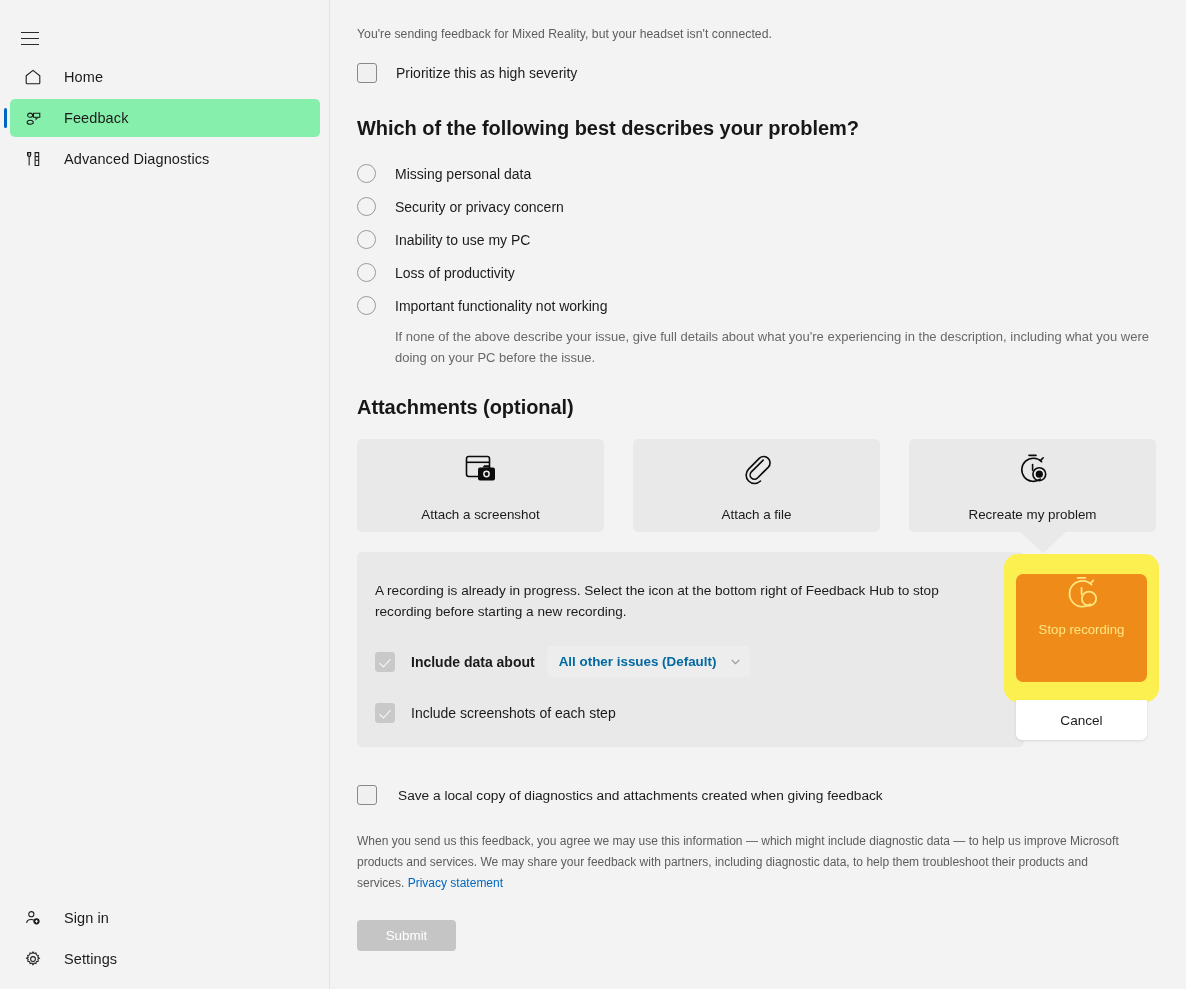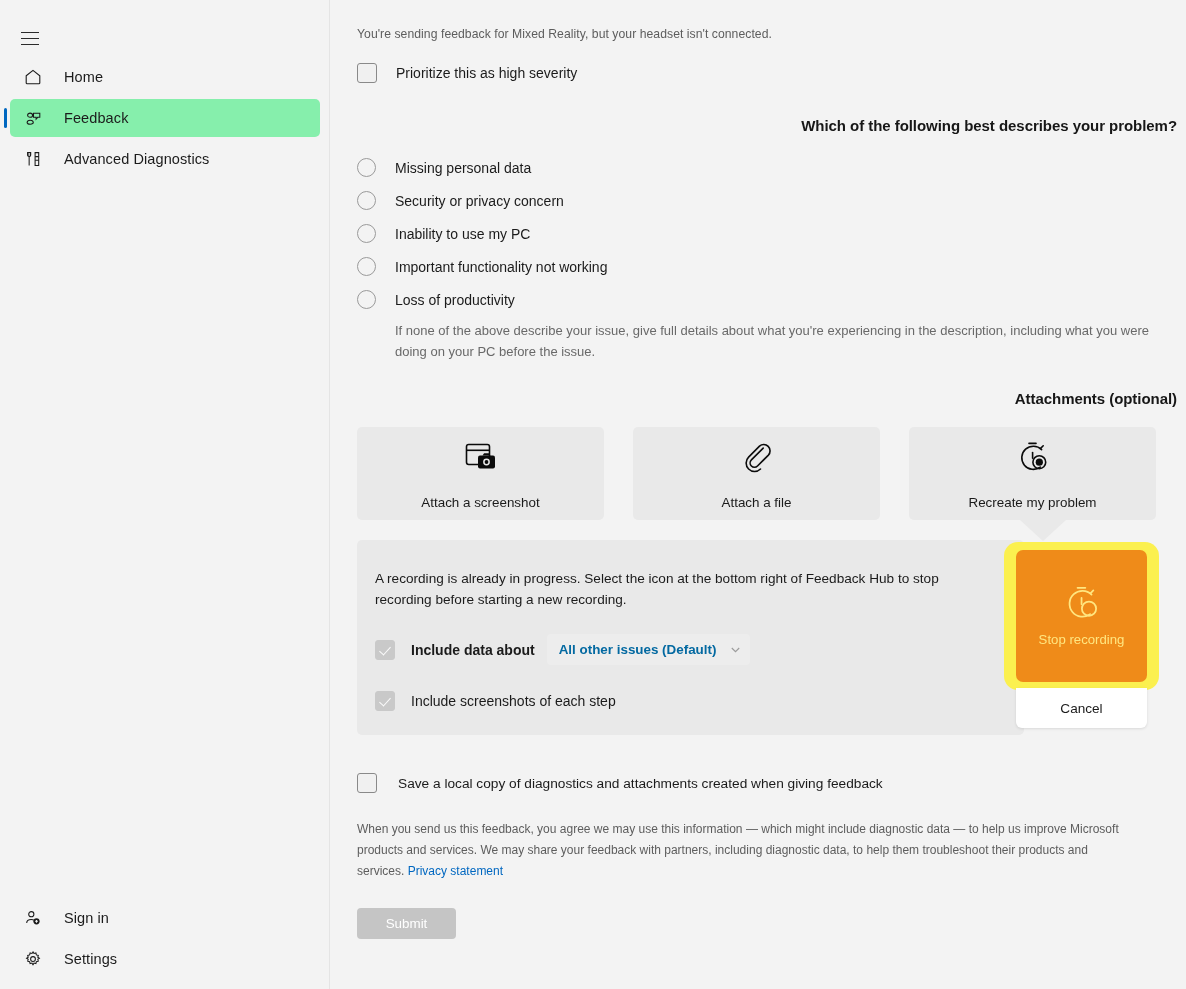--- a/index.html
+++ b/index.html
@@ -173,25 +173,24 @@
   .cblabel {
     margin-left: 19px;
     font-size: 14px;
     color: #1b1b1b;
   }
 
   #prioritize-row { margin-top: 22px; }
 
   h2.section {
     margin-top: 34px;
-    font-size: 15px;
+    font-size: 20px;
     font-weight: bold;
     color: #171717;
     letter-spacing: -.05px;
-    text-align: right;
   }
 
   
   .radios { margin-top: 17px; }
   .radiorow {
     display: flex;
     align-items: center;
     height: 33px;
     cursor: pointer;
   }
@@ -341,27 +340,27 @@
     width: 155px;
     height: 148px;
     border-radius: 14px;
     background: #fbf04f;
     display: flex;
     align-items: center;
     justify-content: center;
   }
   .stop-btn {
     width: 131px;
-    height: 132px;
+    height: 108px;
     background: #ef8b19;
     border-radius: 7px;
     display: flex;
     flex-direction: column;
     align-items: center;
-    justify-content: center;
+    justify-content: flex-start;
     cursor: pointer;
   }
   .stop-btn .sicon {
     color: #ffe680;
     display: flex;
     align-items: center;
     justify-content: center;
   }
   .stop-btn .slabel {
     margin-top: 7px;
@@ -507,25 +506,25 @@
         <div class="radiorow">
           <span class="radio"></span>
           <span class="radiolabel">Security or privacy concern</span>
         </div>
         <div class="radiorow">
           <span class="radio"></span>
           <span class="radiolabel">Inability to use my PC</span>
         </div>
         <div class="radiorow">
           <span class="radio"></span>
-          <span class="radiolabel">Important functionality not working</span>
+          <span class="radiolabel">Loss of productivity</span>
         </div>
         <div class="radiorow">
           <span class="radio"></span>
-          <span class="radiolabel">Loss of productivity</span>
+          <span class="radiolabel">Important functionality not working</span>
         </div>
         <div class="hint">If none of the above describe your issue, give full details about what you're experiencing in the description, including what you were doing on your PC before the issue.</div>
       </div>
 
       <h2 class="section attach-head">Attachments (optional)</h2>
 
       <div class="tiles">
 
         <div class="tile">
           <span class="ticon">

